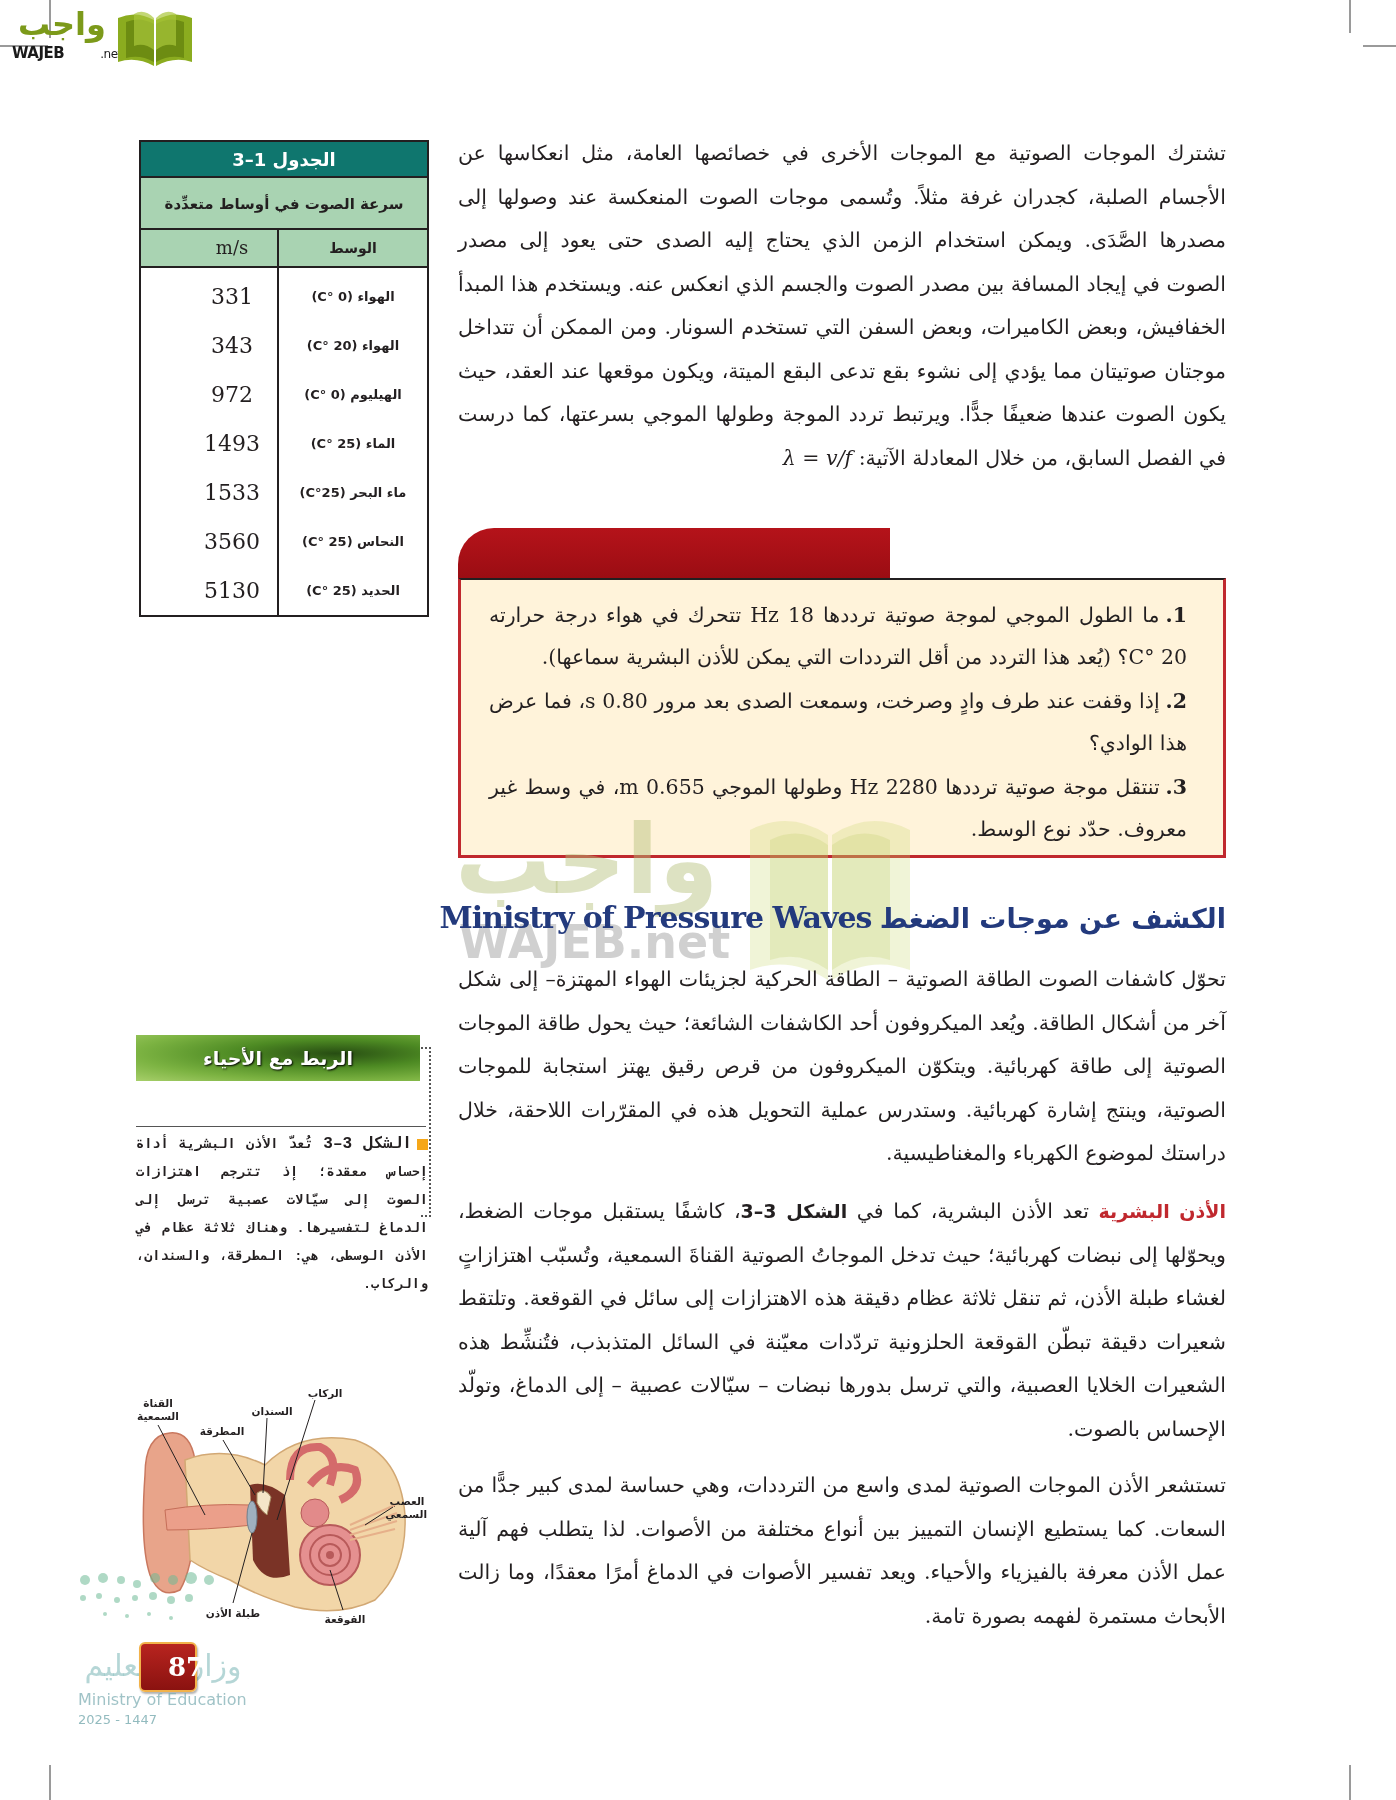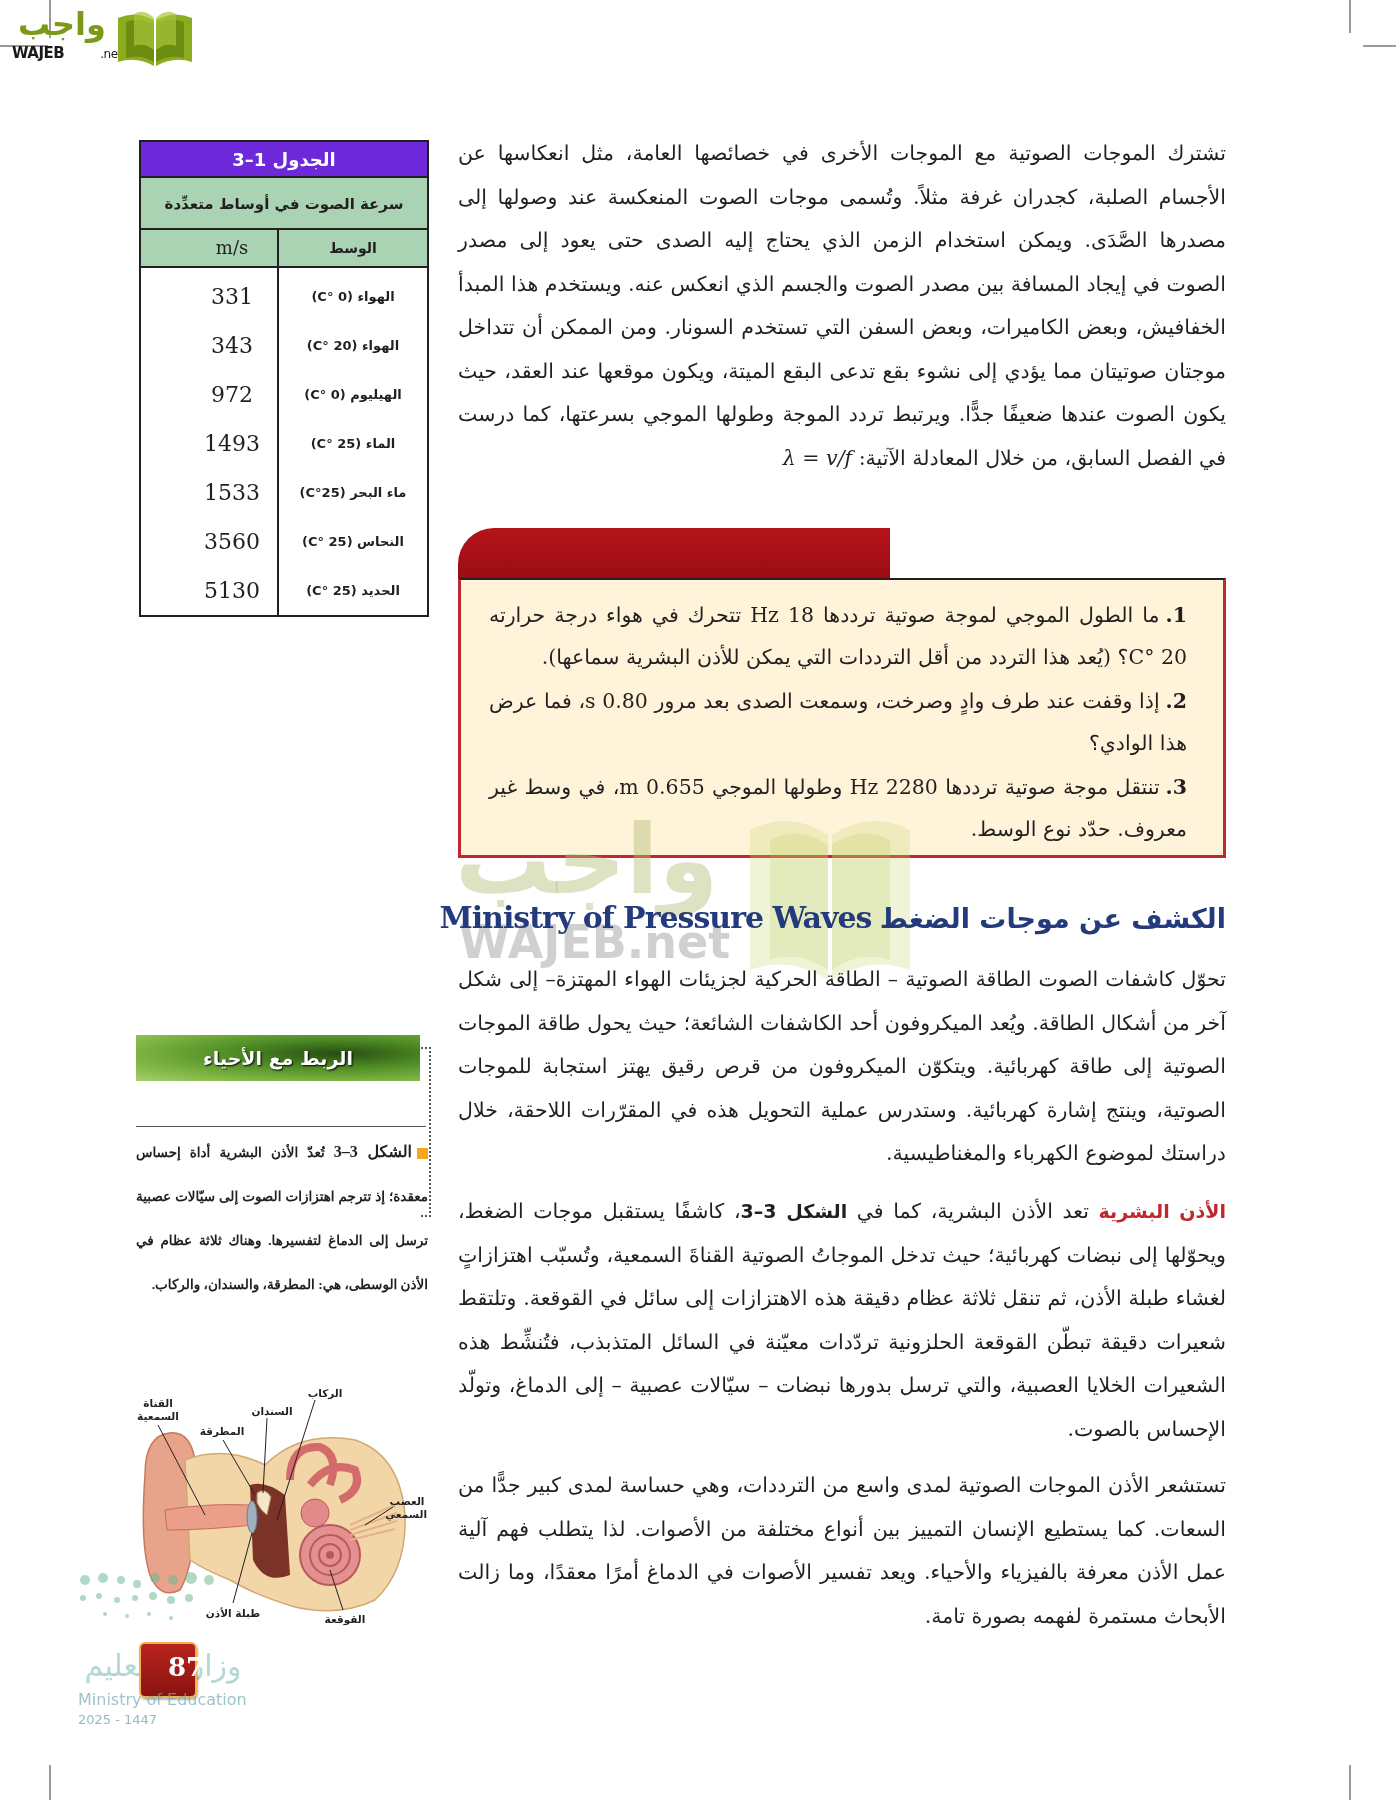--- a/index.html
+++ b/index.html
@@ -10,21 +10,21 @@
 
   
   .logo { position: absolute; left: 8px; top: 6px; width: 185px; height: 60px; }
   .logo-ar { position: absolute; left: 10px; top: 0; font-family: "DejaVu Sans", sans-serif; font-weight: bold; font-size: 32px; color: #7c9a1a; direction: rtl; line-height: 36px; }
   .logo-en { position: absolute; left: 4px; top: 38px; font-family: "DejaVu Sans", sans-serif; font-weight: bold; font-size: 15px; color: #1a1a1a; letter-spacing: -0.5px; }
   .logo-en small { font-size: 12px; font-weight: normal; margin-left: 36px; }
   .logo-book { position: absolute; left: 108px; top: 4px; width: 78px; height: 56px; }
 
   
   .tbl { position: absolute; left: 139px; top: 140px; width: 290px; border: 2px solid #231f20; direction: rtl; }
-  .tbl-title { background: #6d28d9; color: #fff; text-align: center; font-family: "DejaVu Sans", sans-serif; font-weight: bold; font-size: 18px; height: 36px; line-height: 36px; border-bottom: 2px solid #231f20; }
+  .tbl-title { background: #0f766e; color: #fff; text-align: center; font-family: "DejaVu Sans", sans-serif; font-weight: bold; font-size: 18px; height: 36px; line-height: 36px; border-bottom: 2px solid #231f20; }
   .tbl-sub { background: #a9d3b2; text-align: center; font-family: "DejaVu Sans", sans-serif; font-weight: bold; font-size: 15px; height: 52px; line-height: 52px; border-bottom: 2px solid #231f20; }
   .tbl-head { display: flex; background: #a9d3b2; height: 38px; border-bottom: 2px solid #231f20; }
   .tbl-head > div { line-height: 36px; text-align: center; }
   .col-medium { width: 150px; border-left: 2px solid #231f20; font-family: "DejaVu Sans", sans-serif; font-weight: bold; font-size: 14px; }
   .col-speed { flex: 1; font-size: 18px; padding-left: 46px; }
   .tbl-body { display: flex; }
   .tbl-body .col-medium { padding-top: 4px; }
   .tbl-body .col-speed { padding-top: 4px; }
   .cell { height: 49px; line-height: 49px; text-align: center; }
   .cell-medium { font-family: "DejaVu Sans", sans-serif; font-size: 13px; font-weight: bold; }
@@ -64,31 +64,31 @@
   .kw-red { color: #c0282e; font-weight: bold; font-family: "DejaVu Sans", sans-serif; font-size: 19px; }
   .kw-bold { font-weight: bold; font-family: "DejaVu Sans", sans-serif; font-size: 19px; }
 
   
   .bio { position: absolute; left: 136px; top: 1035px; width: 284px; height: 46px; background: radial-gradient(ellipse at 70% 40%, #274d12 0%, #4d8a23 35%, #7cb342 70%, #a7cf6a 100%); display: flex; align-items: center; justify-content: center; direction: rtl; }
   .bio-label { color: #fff; font-family: "DejaVu Sans", sans-serif; font-weight: bold; font-size: 19px; text-shadow: 1px 1px 2px #000; }
   .bio-dots { position: absolute; left: 421px; top: 1047px; width: 10px; height: 170px; border-top: 2px dotted #555; border-right: 2px dotted #555; border-bottom: 2px dotted #555; }
 
   
   .cap-rule { position: absolute; left: 136px; top: 1126px; width: 290px; height: 1px; background: #555; }
-  .caption { position: absolute; left: 136px; top: 1130px; width: 292px; direction: rtl; text-align: justify; text-align-last: right; font-family: Liberation Serif, serif; font-size: 13.5px; font-weight: bold; line-height: 44px; color: #231f20; }
+  .caption { position: absolute; left: 136px; top: 1130px; width: 292px; direction: rtl; text-align: justify; text-align-last: right; font-family: Liberation Mono, monospace; font-size: 13.5px; font-weight: bold; line-height: 28px; color: #231f20; }
   .cap-sq { display: inline-block; width: 11px; height: 11px; background: #f6a718; margin-left: 5px; vertical-align: middle; }
   .cap-label { font-size: 16px; }
 
   
   .ear { position: absolute; left: 125px; top: 1385px; width: 300px; height: 240px; }
   .ear-label { position: absolute; font-family: "DejaVu Sans", sans-serif; font-size: 10.5px; font-weight: bold; text-align: center; direction: rtl; line-height: 13px; color: #231f20; }
 
   
   .dots { position: absolute; left: 75px; top: 1570px; width: 180px; height: 60px; }
-  .page-num { position: absolute; left: 139px; top: 1642px; width: 58px; height: 56px; background: linear-gradient(#b8241f, #8a1210); border: 2px solid #f2b24a; border-radius: 6px; color: #fff; font-family: "DejaVu Serif", serif; font-weight: bold; font-size: 26px; text-align: center; line-height: 46px; box-shadow: 1px 2px 2px rgba(0,0,0,0.3); padding-left: 27px; }
+  .page-num { position: absolute; left: 139px; top: 1642px; width: 58px; height: 50px; background: linear-gradient(#b8241f, #8a1210); border: 2px solid #f2b24a; border-radius: 6px; color: #fff; font-family: "DejaVu Serif", serif; font-weight: bold; font-size: 26px; text-align: center; line-height: 46px; box-shadow: 1px 2px 2px rgba(0,0,0,0.3); padding-left: 27px; }
   .moe-ar { position: absolute; left: 78px; top: 1648px; font-family: "DejaVu Sans", sans-serif; font-size: 30px; color: rgba(120,180,180,0.55); direction: rtl; width: 170px; text-align: center; }
   .moe-en { position: absolute; left: 78px; top: 1690px; font-family: "DejaVu Sans", sans-serif; font-size: 16px; color: rgba(120,170,175,0.7); }
   .moe-year { position: absolute; left: 78px; top: 1712px; font-family: "DejaVu Sans", sans-serif; font-size: 13px; color: rgba(120,170,175,0.8); }
 </style>
 </head>
 <body>
 
 <div class="crop" style="left:49px;top:0;width:2px;height:38px;"></div>
 <div class="crop" style="left:0;top:45px;width:48px;height:2px;"></div>
 <div class="crop" style="left:1349px;top:0;width:2px;height:33px;"></div>

